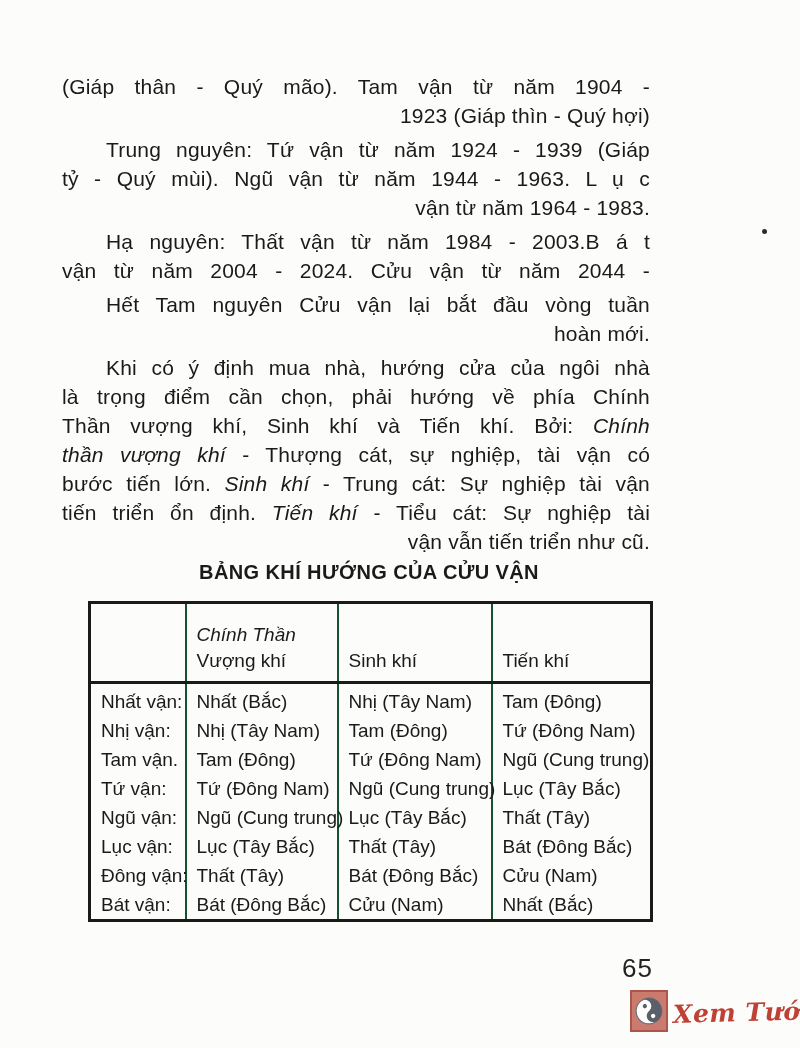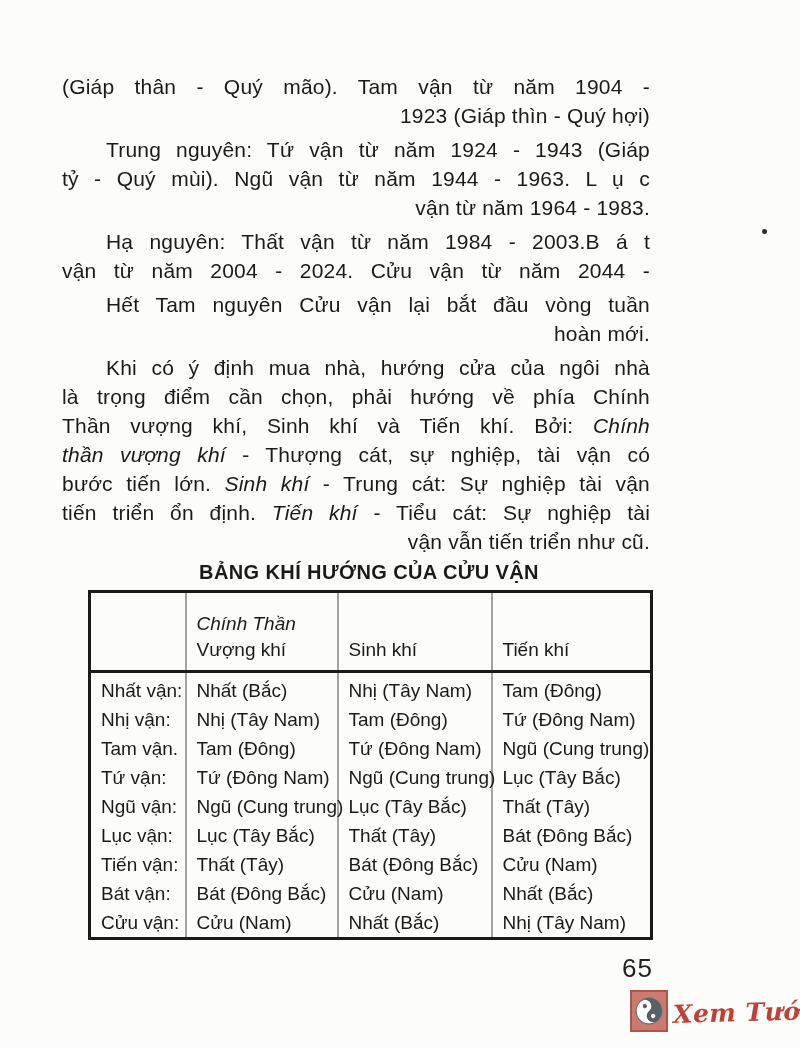--- a/index.html
+++ b/index.html
@@ -25,32 +25,32 @@
     letter-spacing:0.2px;
   }
   .ln.last{text-align:right;text-align-last:auto;}
   .ln.ind{padding-left:44px;}
   .b{font-weight:normal;}
   .it{font-style:italic;}
 
   .tbl-block{margin-top:2px;margin-left:26px;width:562px;}
   .tbl-title{
     font-size:20px;font-weight:bold;text-align:center;
-    letter-spacing:0.4px;margin-bottom:6px;white-space:nowrap;
+    letter-spacing:0.4px;margin-bottom:17px;white-space:nowrap;
   }
   table.tbl{
     border-collapse:collapse;table-layout:fixed;
     width:562px;border:3px solid #1a1a1a;
   }
   .tbl col.c0{width:96px;}
   .tbl col.c1{width:152px;}
   .tbl col.c2{width:154px;}
   .tbl col.c3{width:160px;}
   .tbl th,.tbl td{
-    border-left:2px solid #a3a3a3;
+    border-left:2px solid #14532d;
     font-size:19px;font-weight:normal;text-align:left;
     white-space:nowrap;overflow:visible;
   }
   .tbl th:first-child,.tbl td:first-child{border-left:none;}
   .tbl thead th{
     border-bottom:3px solid #1a1a1a;
     vertical-align:bottom;
     height:66px;
     padding:4px 2px 7px 10px;
     line-height:26px;
@@ -99,21 +99,21 @@
 <div class="page">
 
   <div class="content">
 
     <div class="para">
       <div class="ln"><span>(Giáp thân - Quý mão). Tam vận từ năm 1904 -</span></div>
       <div class="ln last"><span>1923 (Giáp thìn - Quý hợi)</span></div>
     </div>
 
     <div class="para">
-      <div class="ln ind"><span class="b">Trung nguyên:</span><span> Tứ vận từ năm 1924 - 1943 (Giáp</span></div>
+      <div class="ln ind"><span class="b">Trung nguyên:</span><span> Tứ vận từ năm 1924 - 1939 (Giáp</span></div>
       <div class="ln"><span>tỷ - Quý mùi). Ngũ vận từ năm 1944 - 1963. L ụ c</span></div>
       <div class="ln last"><span>vận từ năm 1964 - 1983.</span></div>
     </div>
 
     <div class="para">
       <div class="ln ind"><span class="b">Hạ nguyên:</span><span> Thất vận từ năm 1984 - 2003.B á t</span></div>
       <div class="ln"><span>vận từ năm 2004 - 2024. Cửu vận từ năm 2044 -</span></div>
     </div>
 
     <div class="para">
@@ -182,36 +182,30 @@
               <td>Lục (Tây Bắc)</td>
               <td>Thất (Tây)</td>
             </tr>
           <tr>
               <td>Lục vận:</td>
               <td>Lục (Tây Bắc)</td>
               <td>Thất (Tây)</td>
               <td>Bát (Đông Bắc)</td>
             </tr>
           <tr>
-              <td>Tiến vận:</td>
+              <td>Đông vận:</td>
               <td>Thất (Tây)</td>
               <td>Bát (Đông Bắc)</td>
               <td>Cửu (Nam)</td>
             </tr>
           <tr>
               <td>Bát vận:</td>
               <td>Bát (Đông Bắc)</td>
               <td>Cửu (Nam)</td>
               <td>Nhất (Bắc)</td>
-            </tr>
-          <tr>
-              <td>Cửu vận:</td>
-              <td>Cửu (Nam)</td>
-              <td>Nhất (Bắc)</td>
-              <td>Nhị (Tây Nam)</td>
             </tr>
         </tbody>
       </table>
     </div>
 
   </div>
 
   <div class="speck"></div>
 
   <div class="page-num">65</div>

